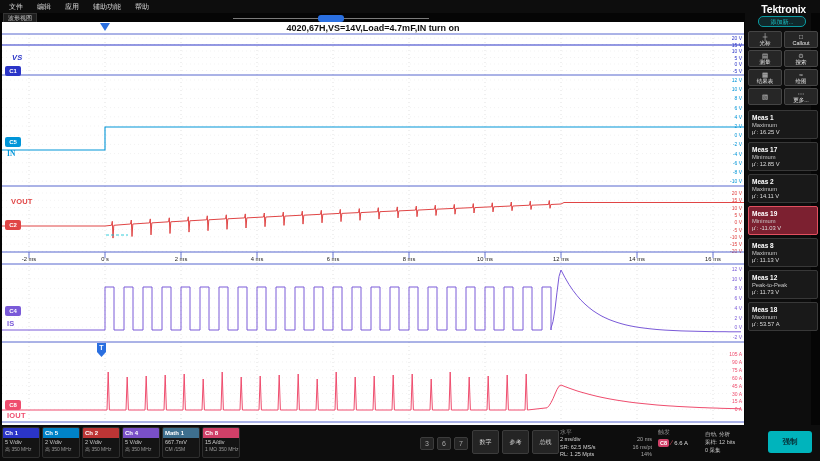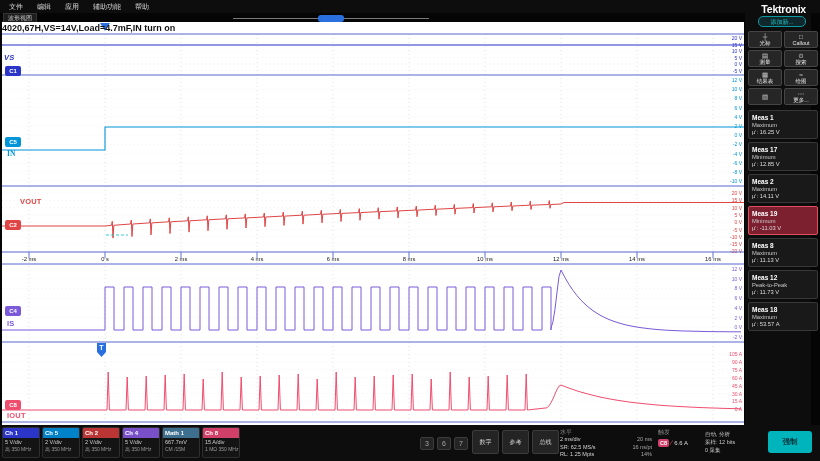--- a/index.html
+++ b/index.html
@@ -10,21 +10,21 @@
   
   .menubar{position:absolute;left:0;top:0;width:820px;height:13px;background:#0d0d0d;display:flex;align-items:center;padding-left:2px;}
   .menu-item{color:#d8d8d8;font-size:7px;line-height:13px;padding:0 7px;}
   .tab-label{position:absolute;left:3px;top:13px;height:9px;line-height:8px;font-size:6px;color:#c8c8c8;background:#1d1d1d;border:1px solid #333;border-bottom:none;padding:0 4px;}
   .top-slider{position:absolute;left:233px;top:15px;width:196px;height:7px;}
   .slider-track{position:absolute;left:0;right:0;top:3px;height:1px;background:#7a7a7a;}
   .slider-pill{position:absolute;left:85px;top:0;width:26px;height:7px;background:#2a6fe0;border-radius:3px;}
 
   
   .plot-area{position:absolute;left:2px;top:22px;width:742px;height:403px;background:#ffffff;}
-  .plot-title{position:absolute;left:0;top:1px;width:100%;font-size:9px;font-weight:bold;color:#111;}
+  .plot-title{position:absolute;left:0;top:1px;width:100%;text-align:center;font-size:9px;font-weight:bold;color:#111;}
   #wave-svg{position:absolute;left:0;top:0;}
   #wave-svg text{font-family:"Liberation Sans","DejaVu Sans",sans-serif;}
   .ch-badge{position:absolute;height:10px;min-width:16px;border-radius:2px;color:#fff;font-size:6px;font-weight:bold;text-align:center;line-height:10px;padding:0 2px;}
   .ch-label{position:absolute;font-size:7.5px;font-weight:bold;letter-spacing:.2px;}
 
   
   .right-panel{position:absolute;left:745px;top:0;width:66px;height:425px;background:#0d0d0d;}
   .logo{position:absolute;top:3px;right:5px;color:#fff;font-size:10.5px;font-weight:bold;letter-spacing:-.2px;}
   .add-new{position:absolute;top:16px;right:5px;width:48px;height:11px;background:#10282b;border:1px solid #0a9aa0;border-radius:5px;color:#19c8cc;font-size:6px;line-height:8px;text-align:center;}
   .btn-grid{position:absolute;top:31px;left:3px;width:70px;display:grid;grid-template-columns:1fr 1fr;gap:2px;}
@@ -214,25 +214,25 @@
         <path d="M0.0 308.0 L103.0 308.0 L103.0 308.0 L103.0 265.0 L112.0 265.0 L112.0 308.0 L122.0 308.0 L122.0 265.0 L131.0 265.0 L131.0 308.0 L141.0 308.0 L141.0 265.0 L150.0 265.0 L150.0 308.0 L160.0 308.0 L160.0 265.0 L169.0 265.0 L169.0 308.0 L179.0 308.0 L179.0 265.0 L188.0 265.0 L188.0 308.0 L198.0 308.0 L198.0 265.0 L207.0 265.0 L207.0 308.0 L217.0 308.0 L217.0 265.0 L226.0 265.0 L226.0 308.0 L236.0 308.0 L236.0 265.0 L245.0 265.0 L245.0 308.0 L255.0 308.0 L255.0 265.0 L264.0 265.0 L264.0 308.0 L274.0 308.0 L274.0 265.0 L283.0 265.0 L283.0 308.0 L293.0 308.0 L293.0 265.0 L302.0 265.0 L302.0 308.0 L312.0 308.0 L312.0 265.0 L321.0 265.0 L321.0 308.0 L331.0 308.0 L331.0 265.0 L340.0 265.0 L340.0 308.0 L350.0 308.0 L350.0 265.0 L359.0 265.0 L359.0 308.0 L369.0 308.0 L369.0 265.0 L378.0 265.0 L378.0 308.0 L388.0 308.0 L388.0 265.0 L397.0 265.0 L397.0 308.0 L407.0 308.0 L407.0 265.0 L416.0 265.0 L416.0 308.0 L426.0 308.0 L426.0 265.0 L435.0 265.0 L435.0 308.0 L445.0 308.0 L445.0 265.0 L454.0 265.0 L454.0 308.0 L464.0 308.0 L464.0 265.0 L473.0 265.0 L473.0 308.0 L483.0 308.0 L483.0 265.0 L492.0 265.0 L492.0 308.0 L502.0 308.0 L502.0 265.0 L511.0 265.0 L511.0 308.0 L521.0 308.0 L521.0 265.0 L530.0 265.0 L530.0 308.0 L540.0 308.0 L540.0 265.0 L549.0 265.0 L549.0 308.0 L549.0 306.1 L551.0 299.5 L553.0 287.2 L555.0 270.2 L557.0 254.5 L559.0 248.0 L563.0 255.7 L567.0 262.5 L571.0 268.4 L575.0 273.6 L579.0 278.2 L583.0 282.1 L587.0 285.6 L591.0 288.7 L595.0 291.3 L599.0 293.7 L603.0 295.7 L607.0 297.5 L611.0 299.0 L615.0 300.4 L619.0 301.6 L623.0 302.7 L627.0 303.6 L631.0 304.4 L635.0 305.1 L639.0 305.7 L643.0 306.2 L647.0 306.7 L651.0 307.1 L655.0 307.5 L659.0 307.8 L663.0 308.1 L667.0 308.3 L671.0 308.5 L675.0 308.7 L679.0 308.9 L683.0 309.0 L687.0 309.1 L691.0 309.2 L695.0 309.3 L699.0 309.4 L703.0 309.5 L707.0 309.6 L711.0 309.6 L715.0 309.7 L719.0 309.7 L723.0 309.7 L727.0 309.8 L731.0 309.8 L735.0 309.8 L739.0 309.8" stroke="#7a5ad8" stroke-width="1" fill="none" stroke-linejoin="round"></path>
         <path d="M0.0 388.0 L105.0 388.0 L105.0 388.0 L106.2 350.0 L107.4 388.0 L124.0 388.0 L125.2 355.0 L126.4 388.0 L143.0 388.0 L144.2 354.0 L145.4 388.0 L162.0 388.0 L163.2 353.0 L164.4 388.0 L181.0 388.0 L182.2 352.0 L183.4 388.0 L200.0 388.0 L201.2 357.0 L202.4 388.0 L219.0 388.0 L220.2 350.0 L221.4 388.0 L238.0 388.0 L239.2 355.0 L240.4 388.0 L257.0 388.0 L258.2 354.0 L259.4 388.0 L276.0 388.0 L277.2 353.0 L278.4 388.0 L295.0 388.0 L296.2 352.0 L297.4 388.0 L314.0 388.0 L315.2 357.0 L316.4 388.0 L333.0 388.0 L334.2 350.0 L335.4 388.0 L352.0 388.0 L353.2 355.0 L354.4 388.0 L371.0 388.0 L372.2 354.0 L373.4 388.0 L390.0 388.0 L391.2 353.0 L392.4 388.0 L409.0 388.0 L410.2 352.0 L411.4 388.0 L428.0 388.0 L429.2 357.0 L430.4 388.0 L447.0 388.0 L448.2 350.0 L449.4 388.0 L466.0 388.0 L467.2 355.0 L468.4 388.0 L485.0 388.0 L486.2 354.0 L487.4 388.0 L504.0 388.0 L505.2 353.0 L506.4 388.0 L523.0 388.0 L524.2 352.0 L525.4 388.0 L545.0 385.8 L547.0 383.8 L549.0 380.7 L551.0 376.7 L553.0 372.0 L555.0 367.5 L557.0 364.2 L559.0 363.0 L563.0 364.6 L567.0 366.1 L571.0 367.5 L575.0 368.9 L579.0 370.1 L583.0 371.2 L587.0 372.3 L591.0 373.3 L595.0 374.3 L599.0 375.2 L603.0 376.0 L607.0 376.8 L611.0 377.5 L615.0 378.2 L619.0 378.8 L623.0 379.4 L627.0 380.0 L631.0 380.5 L635.0 381.0 L639.0 381.4 L643.0 381.8 L647.0 382.2 L651.0 382.6 L655.0 383.0 L659.0 383.3 L663.0 383.6 L667.0 383.9 L671.0 384.1 L675.0 384.4 L679.0 384.6 L683.0 384.8 L687.0 385.0 L691.0 385.2 L695.0 385.4 L699.0 385.6 L703.0 385.7 L707.0 385.9 L711.0 386.0 L715.0 386.1 L719.0 386.3 L723.0 386.4 L727.0 386.5 L731.0 386.6 L735.0 386.7 L739.0 386.8" stroke="#ef4d6e" stroke-width="1" fill="none" stroke-linejoin="round"></path>
         <path d="M98 1 L108 1 L103 9 Z" fill="#2a6fe0"></path>
         <rect x="95" y="321" width="9" height="9" fill="#2a6fe0"></rect>
         <path d="M95 330 h9 l-4.5 5 Z" fill="#2a6fe0"></path>
         <text x="99.5" y="328.2" text-anchor="middle" font-size="7" fill="#fff" font-weight="bold">T</text>
         <path d="M104 213 H126" stroke="#00c0d0" stroke-width="0.8" stroke-dasharray="3 2" fill="none"></path>
       </svg>
     <div class="plot-title">4020,67H,VS=14V,Load=4.7mF,IN turn on</div>
   <div class="ch-badge" style="left: 3px; top: 44px; background: rgb(43, 53, 200);">C1</div>
-      <div class="ch-label" style="left: 2px; top: 31px; color: rgb(43, 53, 200); font-style: italic;">VS</div>
+      <div class="ch-label" style="left: 10px; top: 31px; color: rgb(43, 53, 200); font-style: italic;">VS</div>
       <div class="ch-badge" style="left: 3px; top: 115px; background: rgb(0, 149, 216);">C5</div>
       <div class="ch-label" style="left: 5px; top: 127px; color: rgb(0, 149, 216); font-family: Liberation Serif, serif;">IN</div>
       <div class="ch-badge" style="left: 3px; top: 198px; background: rgb(224, 69, 69);">C2</div>
-      <div class="ch-label" style="left: 18px; top: 175px; color: rgb(224, 69, 69);">VOUT</div>
+      <div class="ch-label" style="left: 9px; top: 175px; color: rgb(224, 69, 69);">VOUT</div>
       <div class="ch-badge" style="left: 3px; top: 284px; background: rgb(122, 90, 216);">C4</div>
       <div class="ch-label" style="left: 5px; top: 297px; color: rgb(122, 90, 216);">IS</div>
       <div class="ch-badge" style="left: 3px; top: 378px; background: rgb(239, 77, 110);">C8</div>
       <div class="ch-label" style="left: 5px; top: 389px; color: rgb(239, 77, 110);">IOUT</div>
     </div>
 
   <div class="right-panel">
     <div class="logo">Tektronix</div>
     <button class="add-new">添加新...</button>
     <div class="btn-grid" id="btn-grid">

